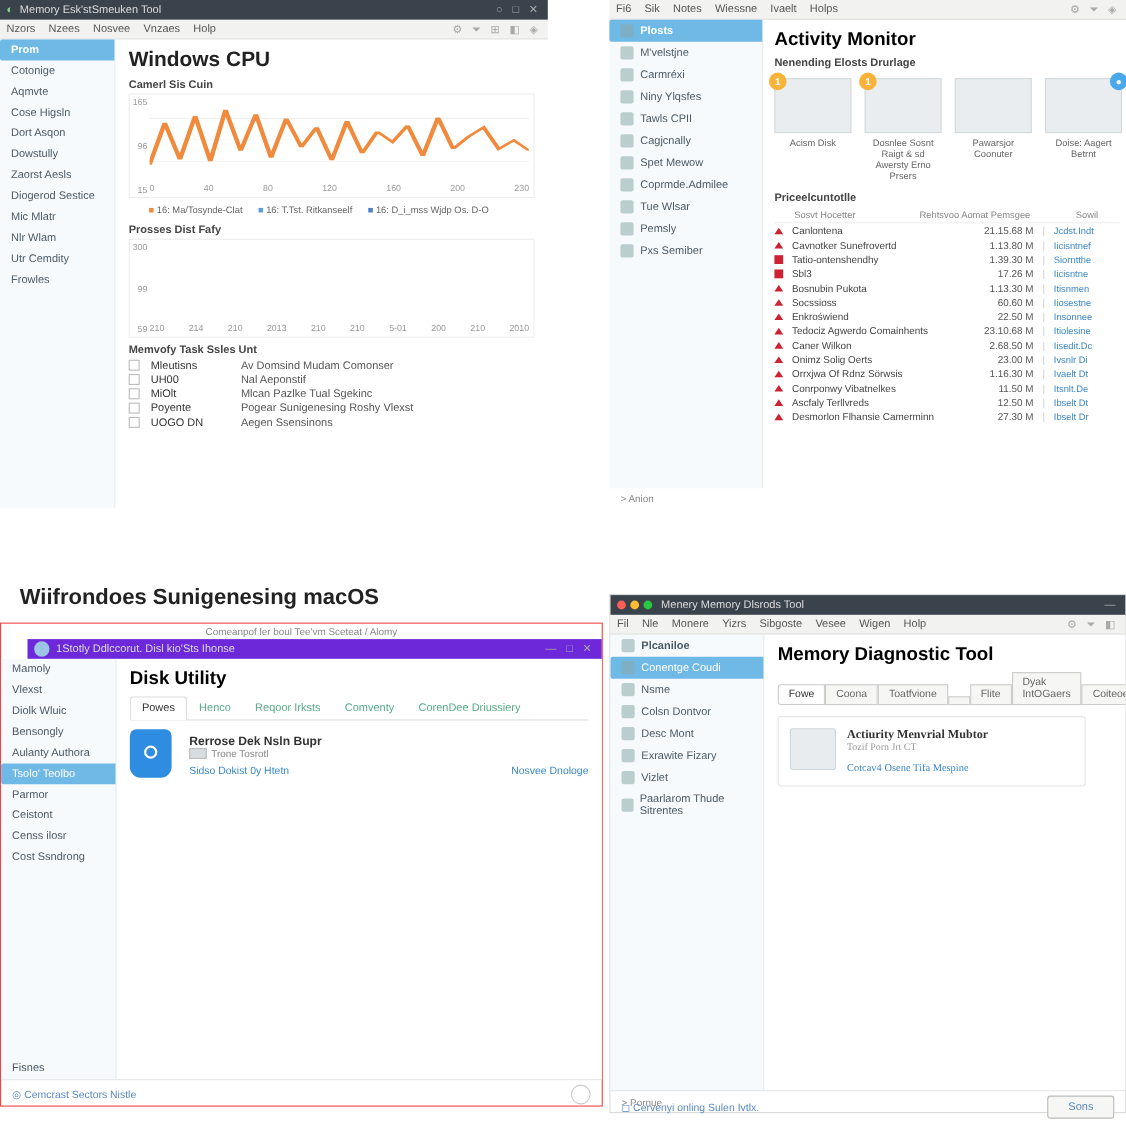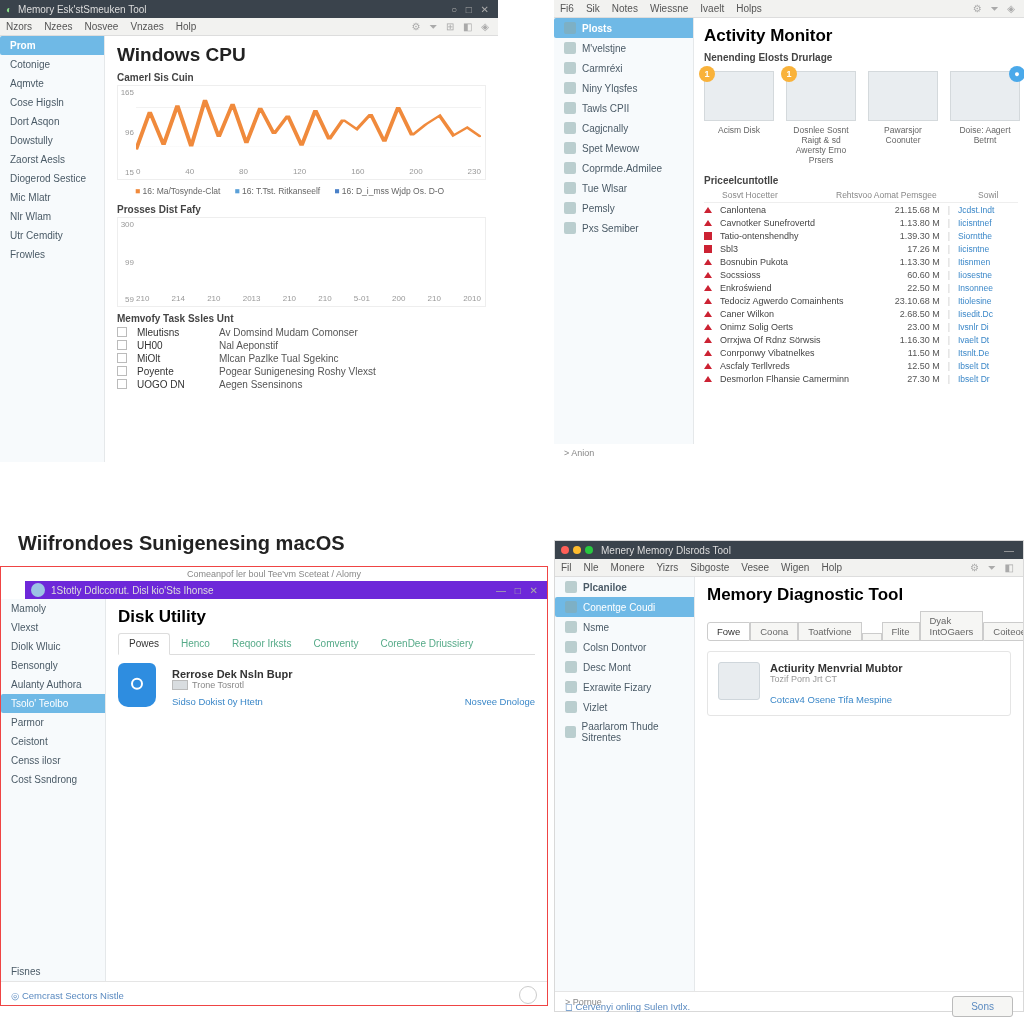--- a/index.html
+++ b/index.html
@@ -68,21 +68,21 @@
   .shield::after { content:""; position:absolute; left:50%; top:50%; width:8px; height:8px; border:2px solid #fff; border-radius:50%; transform:translate(-50%,-60%); }
   .disk-sub { font-size:9px; color:#888; display:flex; align-items:center; gap:4px; }
   .link { color:#3a87c8; font-size:9.5px; }
   .footer { display:flex; justify-content:space-between; align-items:center; padding:4px 10px; border-top:1px solid #e5e5e5; font-size:9.5px; color:#5a8ac0; }
   .footer .fic{ width:18px; height:18px; border:1px solid #ccc; border-radius:50%; }
   
   .tabstrip { display:flex; gap:0; margin:2px 0 10px;align-items:flex-end; }
   .pill { padding:3px 9px; font-size:9.5px; border:1px solid #ccc; color:#666; background:#f6f6f4; }
   .pill:first-child{border-radius:3px 0 0 3px;} .pill:last-child{border-radius:0 3px 3px 0;}
   .pill.active{background:#fff;color:#333;}
-  .mem-card { display:flex; gap:10px; align-items:flex-start; border:1px solid #e5e5e5; border-radius:3px; padding:10px; width:304px; }
+  .mem-card { display:flex; gap:10px; align-items:flex-start; border:1px solid #e5e5e5; border-radius:3px; padding:10px; width:280px;font-family:Liberation Serif, serif; }
   .mem-icon { width:42px; height:38px; background:#e8ecef; border:1px solid #cfd6db; border-radius:3px; }
   .btn { display:inline-block; padding:4px 18px; border:1px solid #bbb; border-radius:3px; background:#f6f6f4; font-size:10px; }
   .section-head { font-size:20px; font-weight:700; color:#222; position:absolute; }
 </style>
 </head>
 <body>
 
 <div class="grid">
 
 <div class="panel" style="left:0;top:0;width:498px;height:462px;">

